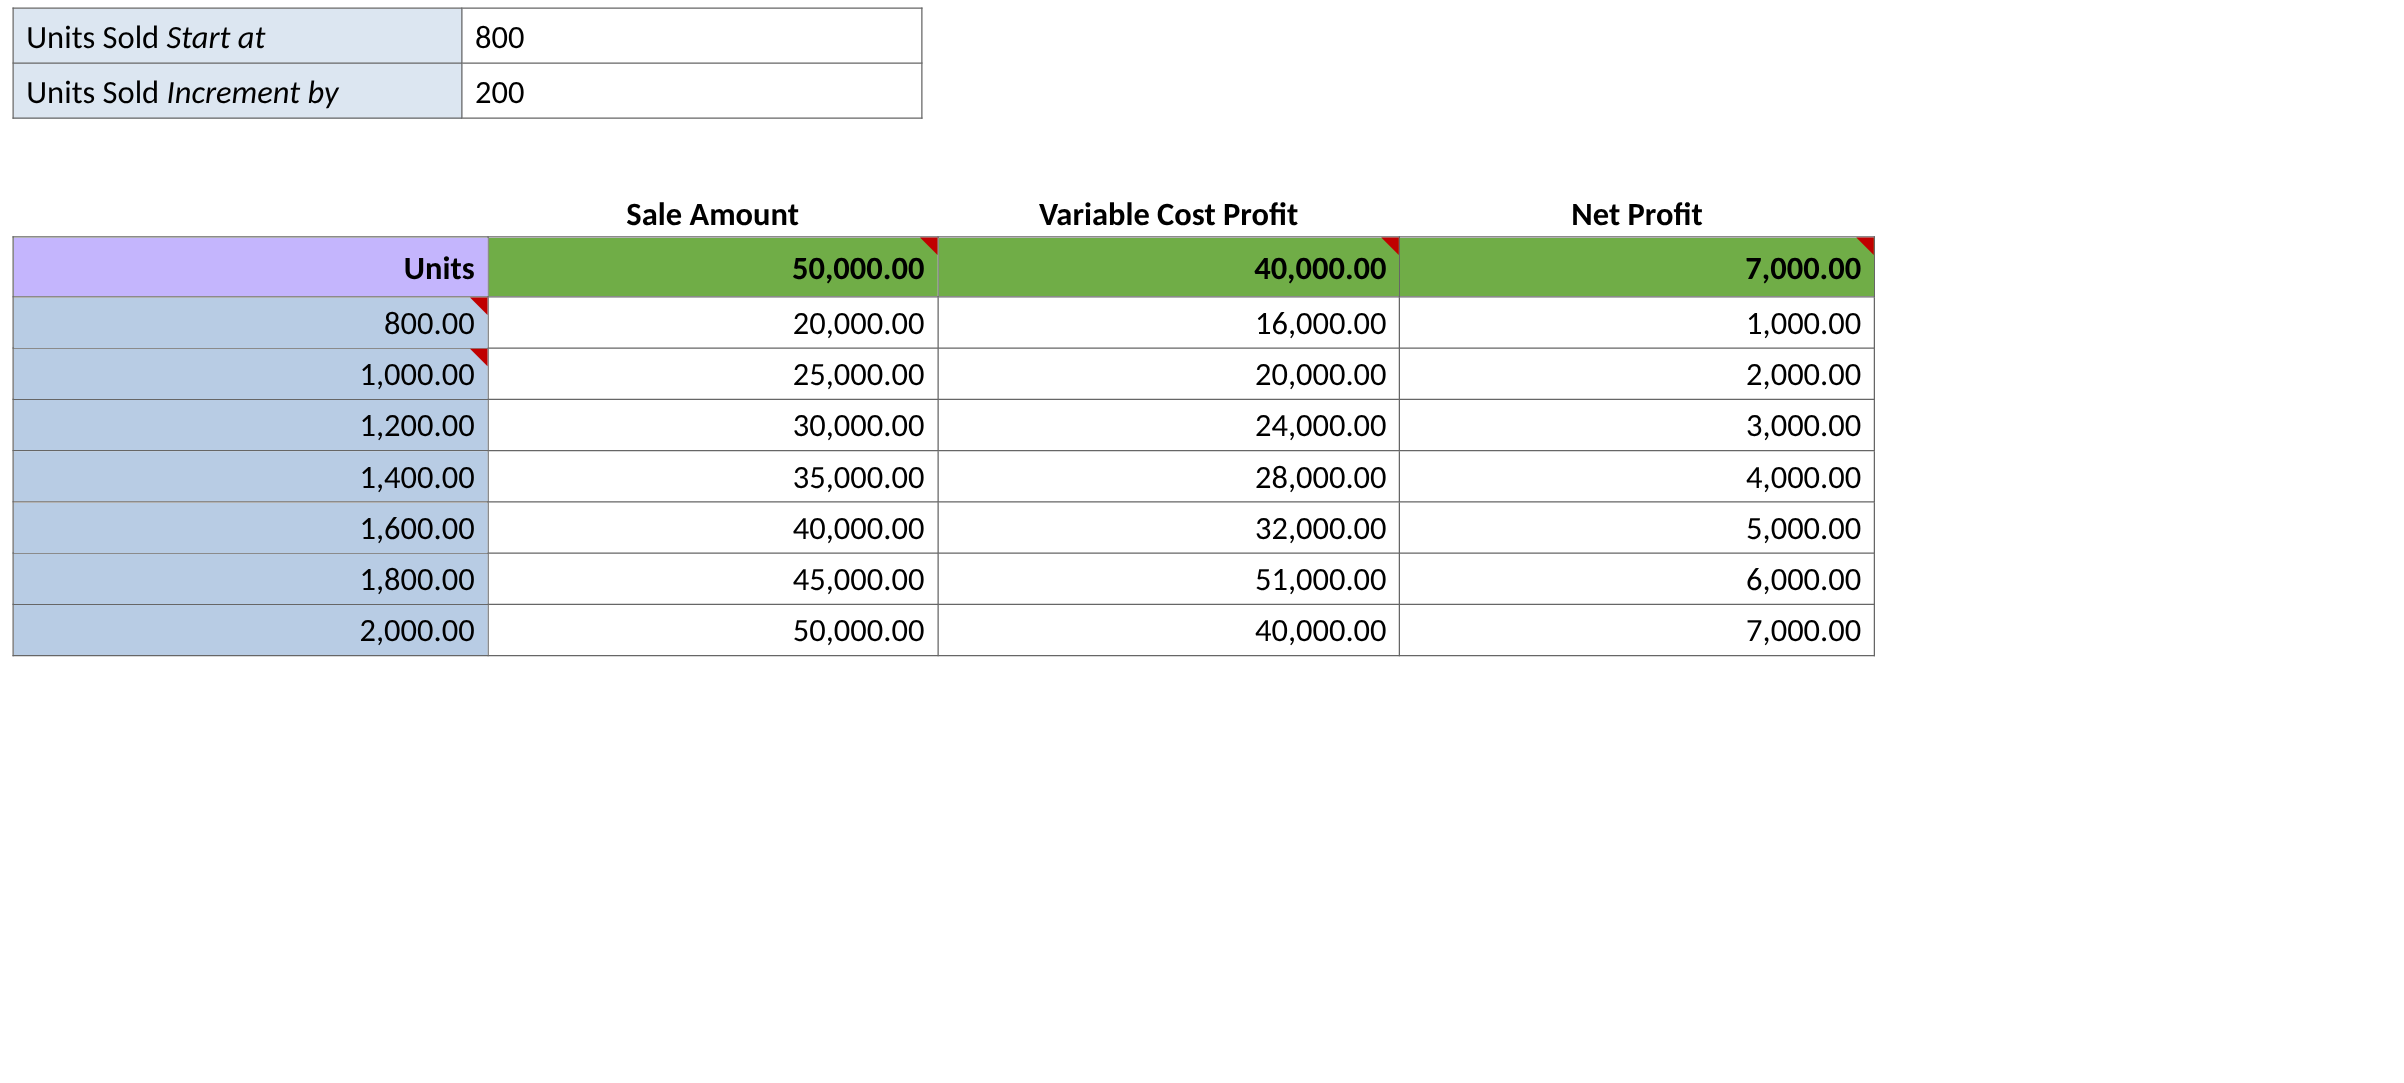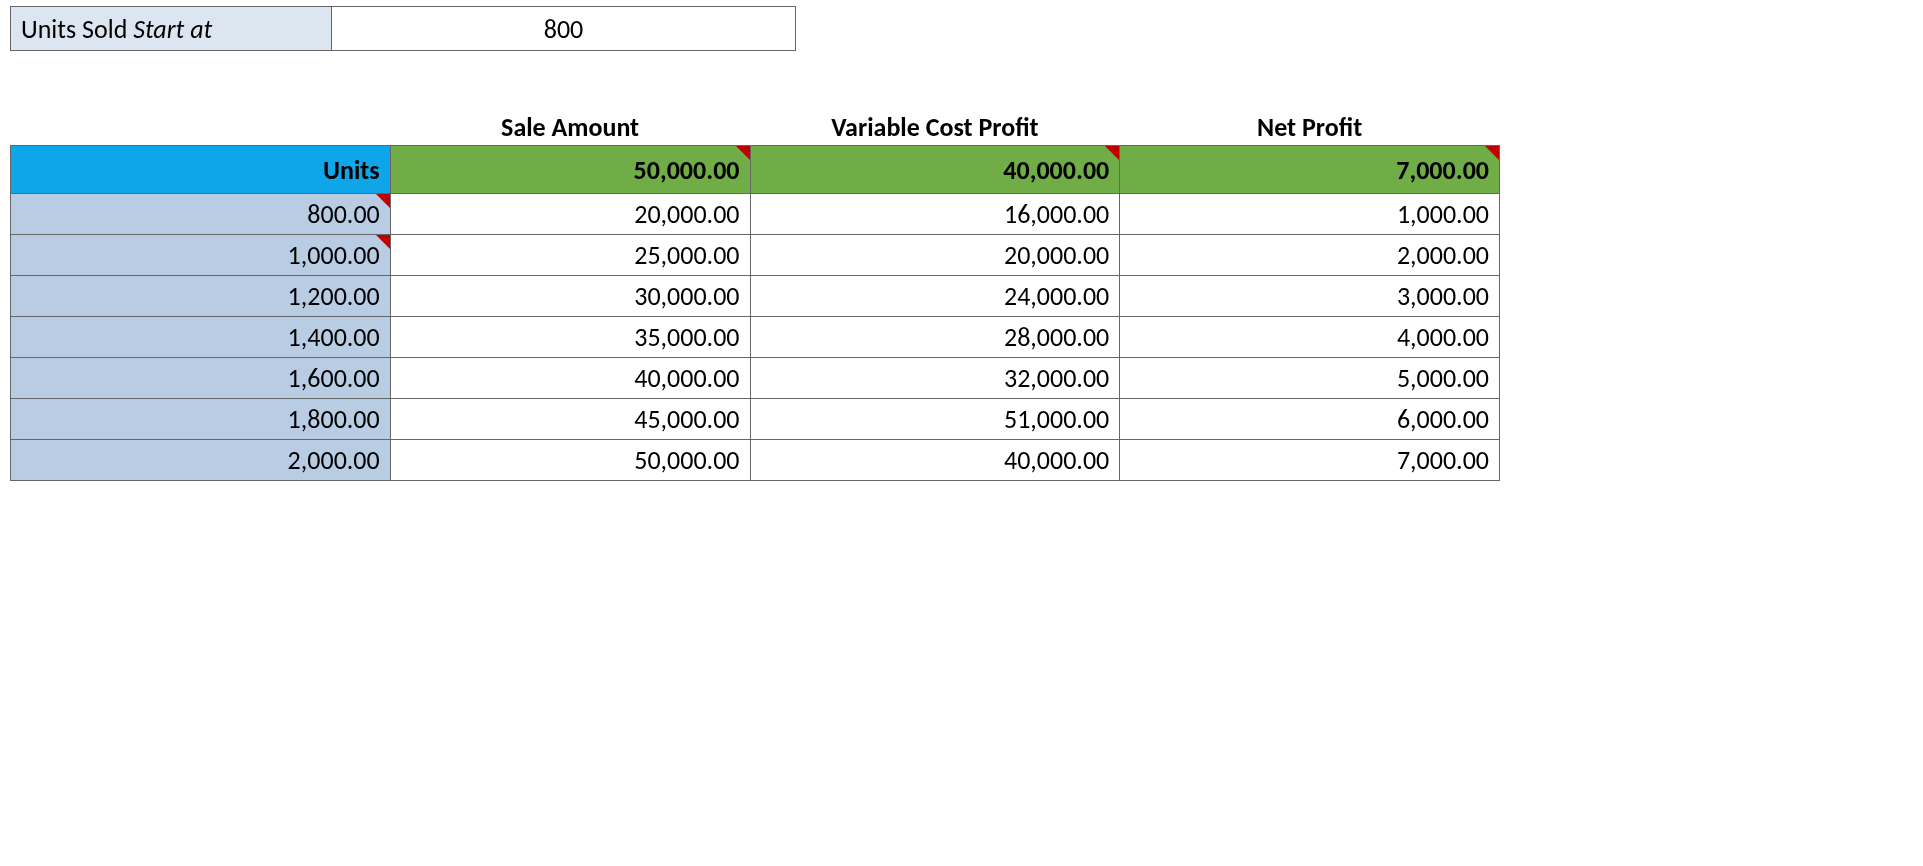--- a/index.html
+++ b/index.html
@@ -15,28 +15,28 @@
   table { border-collapse: collapse; }
   td, th { padding: 4px 10px; vertical-align: middle; }
 
   
   .param-table { margin-bottom: 56px; }
   .param-table td {
     border: 1px solid #666;
     height: 44px;
   }
   .param-label {
-    width: 321px;
+    width: 359px;
     background: #dce6f1;
     text-align: left;
   }
   .param-label .ital { font-style: italic; }
   .param-value {
-    width: 464px;
-    text-align: center;
+    width: 368px;
+    text-align: left;
     background: #fff;
   }
 
   
   .data-wrap { width: 1490px; }
   .data-table { width: 100%; }
   .col-units  { width: 380px; }
   .col-sale   { width: 360px; }
   .col-vcost  { width: 370px; }
   .col-prof   { width: 380px; }
@@ -49,21 +49,21 @@
   }
 
   .totals-row td {
     border: 1px solid #666;
     height: 48px;
     text-align: right;
     position: relative;
   }
   .totals-row .units-hdr {
     font-weight: 700;
-    background: #0ea5e9;
+    background: #c4b5fd;
   }
   .totals-row .green {
     background: #70ad47;
     font-weight: 700;
   }
 
   .body-row td {
     border: 1px solid #666;
     height: 31px;
     text-align: right;
@@ -86,20 +86,26 @@
 </head>
 <body>
 
 <table class="param-table">
   <tbody>
       <tr>
     <td class="param-label">
       <span>Units Sold </span><span class="ital">Start at</span>
     </td>
     <td class="param-value">800</td>
+  </tr>
+  <tr>
+    <td class="param-label">
+      <span>Units Sold </span><span class="ital">Increment by</span>
+    </td>
+    <td class="param-value">200</td>
   </tr>
 </tbody>
   </table>
 
 <div class="data-wrap">
 <table class="data-table">
   <colgroup>
     <col class="col-units">
         <col class="col-sale">
         <col class="col-vcost">

